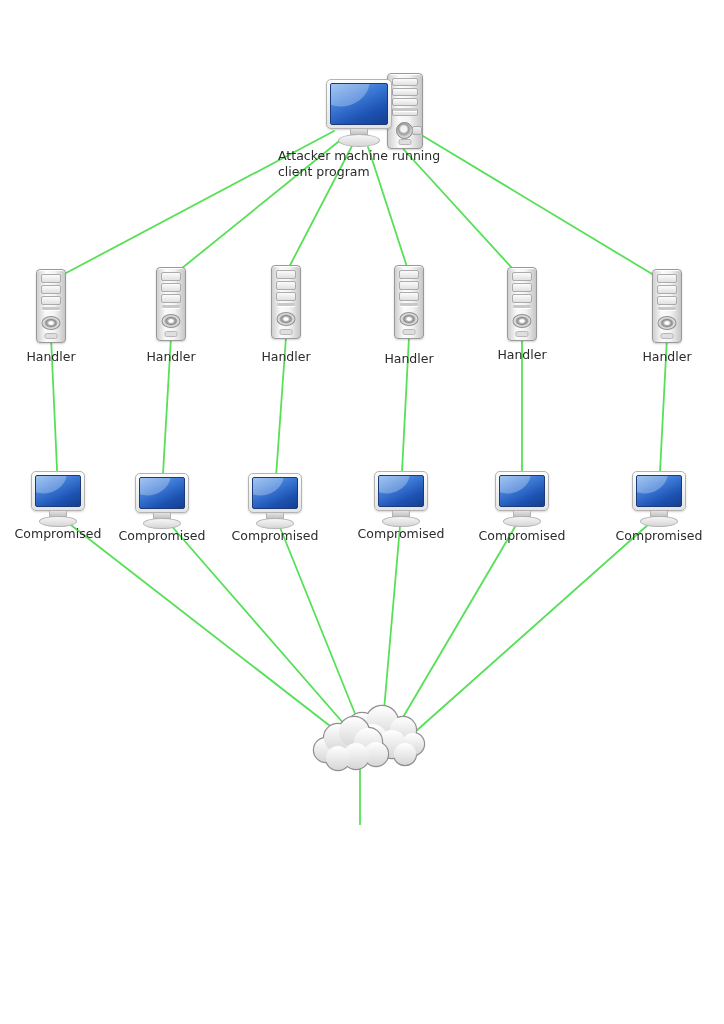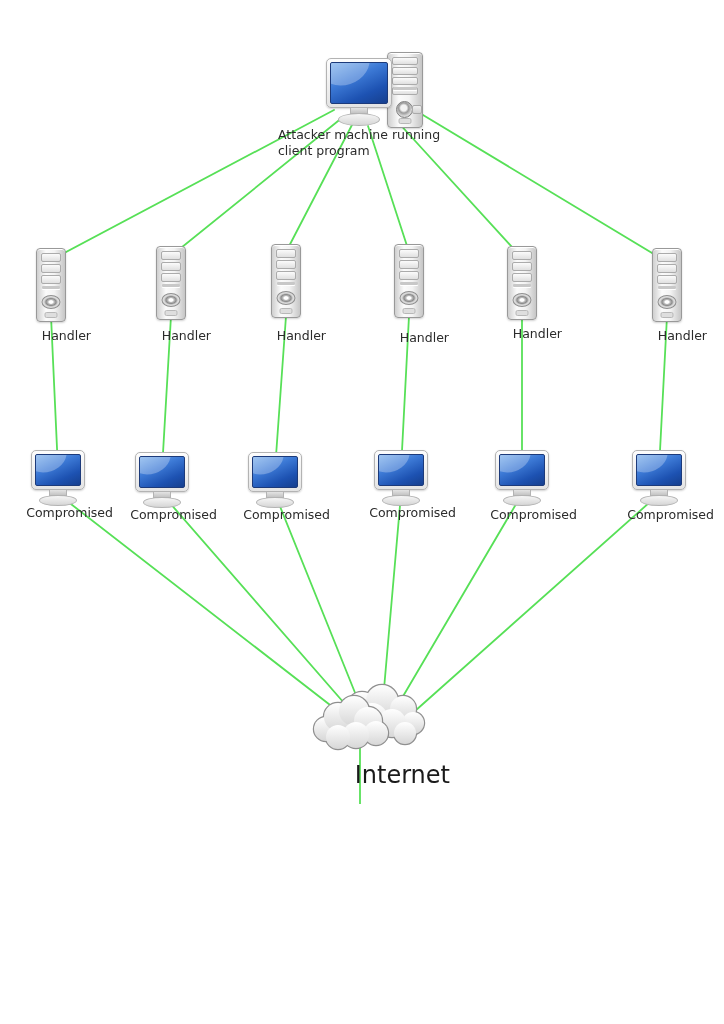--- a/index.html
+++ b/index.html
@@ -1,24 +1,24 @@
 <!DOCTYPE html>
 <html><head>
 <meta charset="utf-8">
 <style>
   html,body{margin:0;padding:0;background:#ffffff;}
   .canvas{
     position:relative;width:724px;height:804px;background:#ffffff;overflow:hidden;
-    font-family:"DejaVu Sans","Liberation Sans",sans-serif;color:#2b2b2b;
+    font-family:"DejaVu Sans","Liberation Sans",sans-serif;color:#2b2b2b;margin-top:21px;
   }
   svg.links{position:absolute;left:0;top:0;z-index:1;}
   .links line{stroke:#57e057;stroke-width:1.8;stroke-linecap:round;}
 
   .node,.label{position:absolute;z-index:2;}
-  .label{font-size:12.5px;line-height:1.25;text-align:right;color:#2b2b2b;}
+  .label{font-size:12.5px;line-height:1.25;text-align:center;color:#2b2b2b;}
   .label.left{text-align:left;}
   .label.big{font-size:24px;color:#1a1a1a;}
   .label.med{font-size:17px;color:#2b2b2b;}
 
   
   .tower{
     width:30px;height:74px;box-sizing:border-box;padding:4px 4px 0 4px;
     border:1px solid #999;border-radius:4px;
     background:linear-gradient(90deg,#cfcfcf 0%,#fbfbfb 32%,#f3f3f3 62%,#c6c6c6 100%);
     box-shadow:0 1px 2px rgba(0,0,0,.18), inset 0 1px 0 #ffffff;
@@ -271,21 +271,20 @@
         <circle cx="16" cy="48" r="12"></circle>
           <circle cx="28" cy="36" r="14"></circle>
         <circle cx="44" cy="30" r="15"></circle>
           <circle cx="58" cy="40" r="14"></circle>
         <circle cx="66" cy="52" r="12"></circle>
           <circle cx="46" cy="54" r="13"></circle>
         <circle cx="28" cy="56" r="12"></circle>
       </g>
     </svg>
   </div>
-  <div class="label big" style="left:310px;top:760px;width:140px">Internet</div>
 
   <div class="node target-group">
     <div class="tower t1">
       <div class="bay"></div>
         <div class="bay"></div>
         <div class="bay"></div>
       <div class="slot"></div>
         <div class="knob"></div>
       </div>
     <div class="tower t2">

